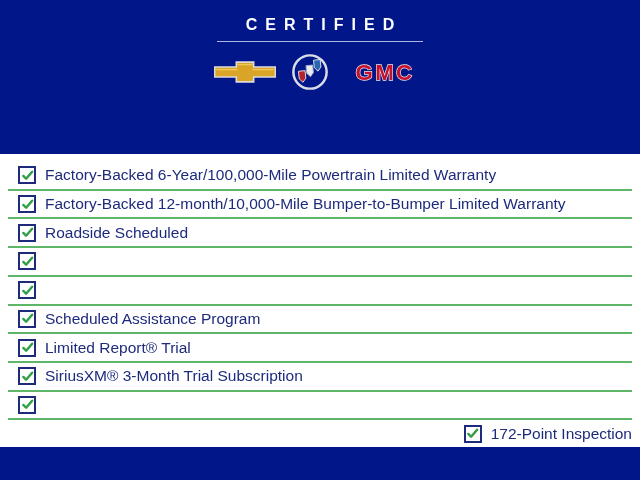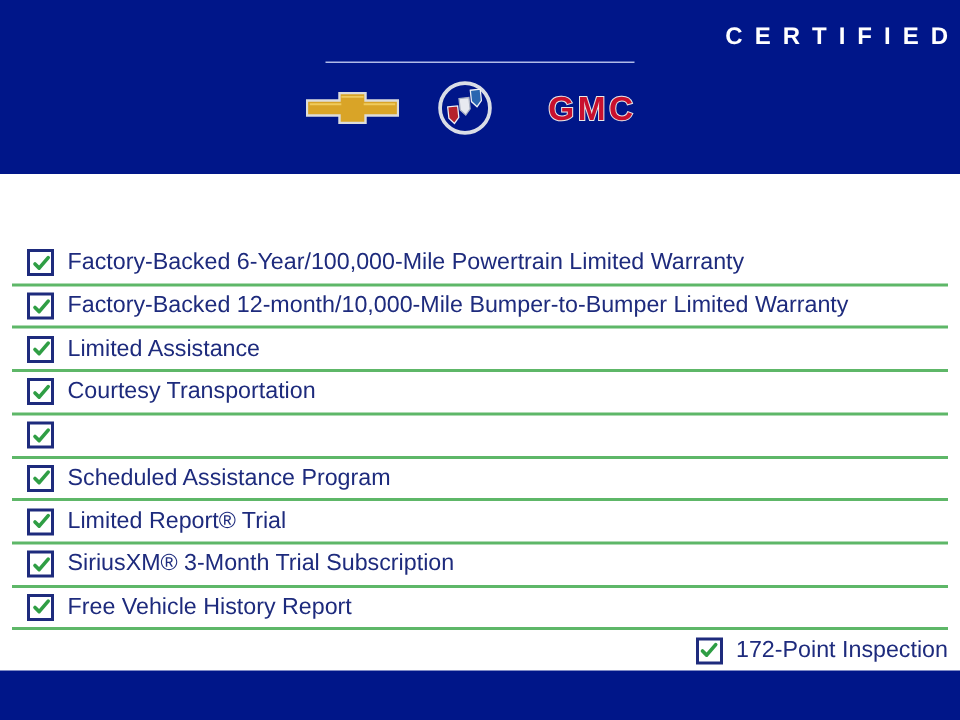--- a/index.html
+++ b/index.html
@@ -13,24 +13,24 @@
   html,body{margin:0;padding:0;}
   body{font-family:"Liberation Sans", sans-serif;}
   .card{
     position:relative;
     width:640px;height:480px;
     background:#ffffff;
     overflow:hidden;
   }
   
   .header{
-    position:absolute;top:0;left:0;right:0;height:116px;
+    position:absolute;top:0;left:0;right:0;height:154px;
     background:var(--navy);
     color:#ffffff;
-    text-align:right;
+    text-align:center;
   }
   .title1{
     padding-top:15px;
     font-size:16px;font-weight:bold;
     letter-spacing:8px;text-indent:8px;
     line-height:19px;
   }
   .title2{
     font-size:21px;font-weight:600;
     letter-spacing:7px;text-indent:7px;
@@ -38,21 +38,21 @@
   }
   .hdr-divider{
     width:206px;height:1px;
     margin:7px auto 0 auto;
     background:rgba(220,228,255,0.8);
     border:none;
   }
   .logo-row{
     margin-top:9px;
     display:flex;align-items:center;justify-content:center;
-    gap:25px;
+    gap:15px;
     height:42px;
   }
   .logo{display:block;}
   
   .benefits{
     position:absolute;top:130px;bottom:33px;left:8px;right:8px;
     display:flex;flex-direction:column;margin-top:32px;
   }
   .row{
     flex:1;
@@ -130,30 +130,29 @@
     </span>
     <span class="row-label">Factory-Backed 12-month/10,000-Mile Bumper-to-Bumper Limited Warranty</span>
   </div>
 
   <div class="row">
     <span class="checkbox">
       <svg width="13" height="13" viewBox="0 0 14 14">
         <polyline points="2.5,7.5 5.5,10.5 12,3" fill="none" stroke="var(--check-green)" stroke-width="2.6" stroke-linecap="round" stroke-linejoin="round"></polyline>
       </svg>
     </span>
-    <span class="row-label">Limited Assistance</span>
-  </div>
-
-  <div class="row">
-    <span class="checkbox">
-      <svg width="13" height="13" viewBox="0 0 14 14">
-        <polyline points="2.5,7.5 5.5,10.5 12,3" fill="none" stroke="var(--check-green)" stroke-width="2.6" stroke-linecap="round" stroke-linejoin="round"></polyline>
-      </svg>
-    </span>
-    <span class="row-label">Courtesy Transportation</span>
+    <span class="row-label">Roadside Scheduled</span>
+  </div>
+
+  <div class="row">
+    <span class="checkbox">
+      <svg width="13" height="13" viewBox="0 0 14 14">
+        <polyline points="2.5,7.5 5.5,10.5 12,3" fill="none" stroke="var(--check-green)" stroke-width="2.6" stroke-linecap="round" stroke-linejoin="round"></polyline>
+      </svg>
+    </span>
   </div>
 
   <div class="row">
     <span class="checkbox">
       <svg width="13" height="13" viewBox="0 0 14 14">
         <polyline points="2.5,7.5 5.5,10.5 12,3" fill="none" stroke="var(--check-green)" stroke-width="2.6" stroke-linecap="round" stroke-linejoin="round"></polyline>
       </svg>
     </span>
   </div>
 
@@ -183,21 +182,20 @@
     </span>
     <span class="row-label">SiriusXM® 3-Month Trial Subscription</span>
   </div>
 
   <div class="row">
     <span class="checkbox">
       <svg width="13" height="13" viewBox="0 0 14 14">
         <polyline points="2.5,7.5 5.5,10.5 12,3" fill="none" stroke="var(--check-green)" stroke-width="2.6" stroke-linecap="round" stroke-linejoin="round"></polyline>
       </svg>
     </span>
-    <span class="row-label">Free Vehicle History Report</span>
   </div>
 
   <div class="row">
     <span class="checkbox">
       <svg width="13" height="13" viewBox="0 0 14 14">
         <polyline points="2.5,7.5 5.5,10.5 12,3" fill="none" stroke="var(--check-green)" stroke-width="2.6" stroke-linecap="round" stroke-linejoin="round"></polyline>
       </svg>
     </span>
     <span class="row-label">172-Point Inspection</span>
   </div>

